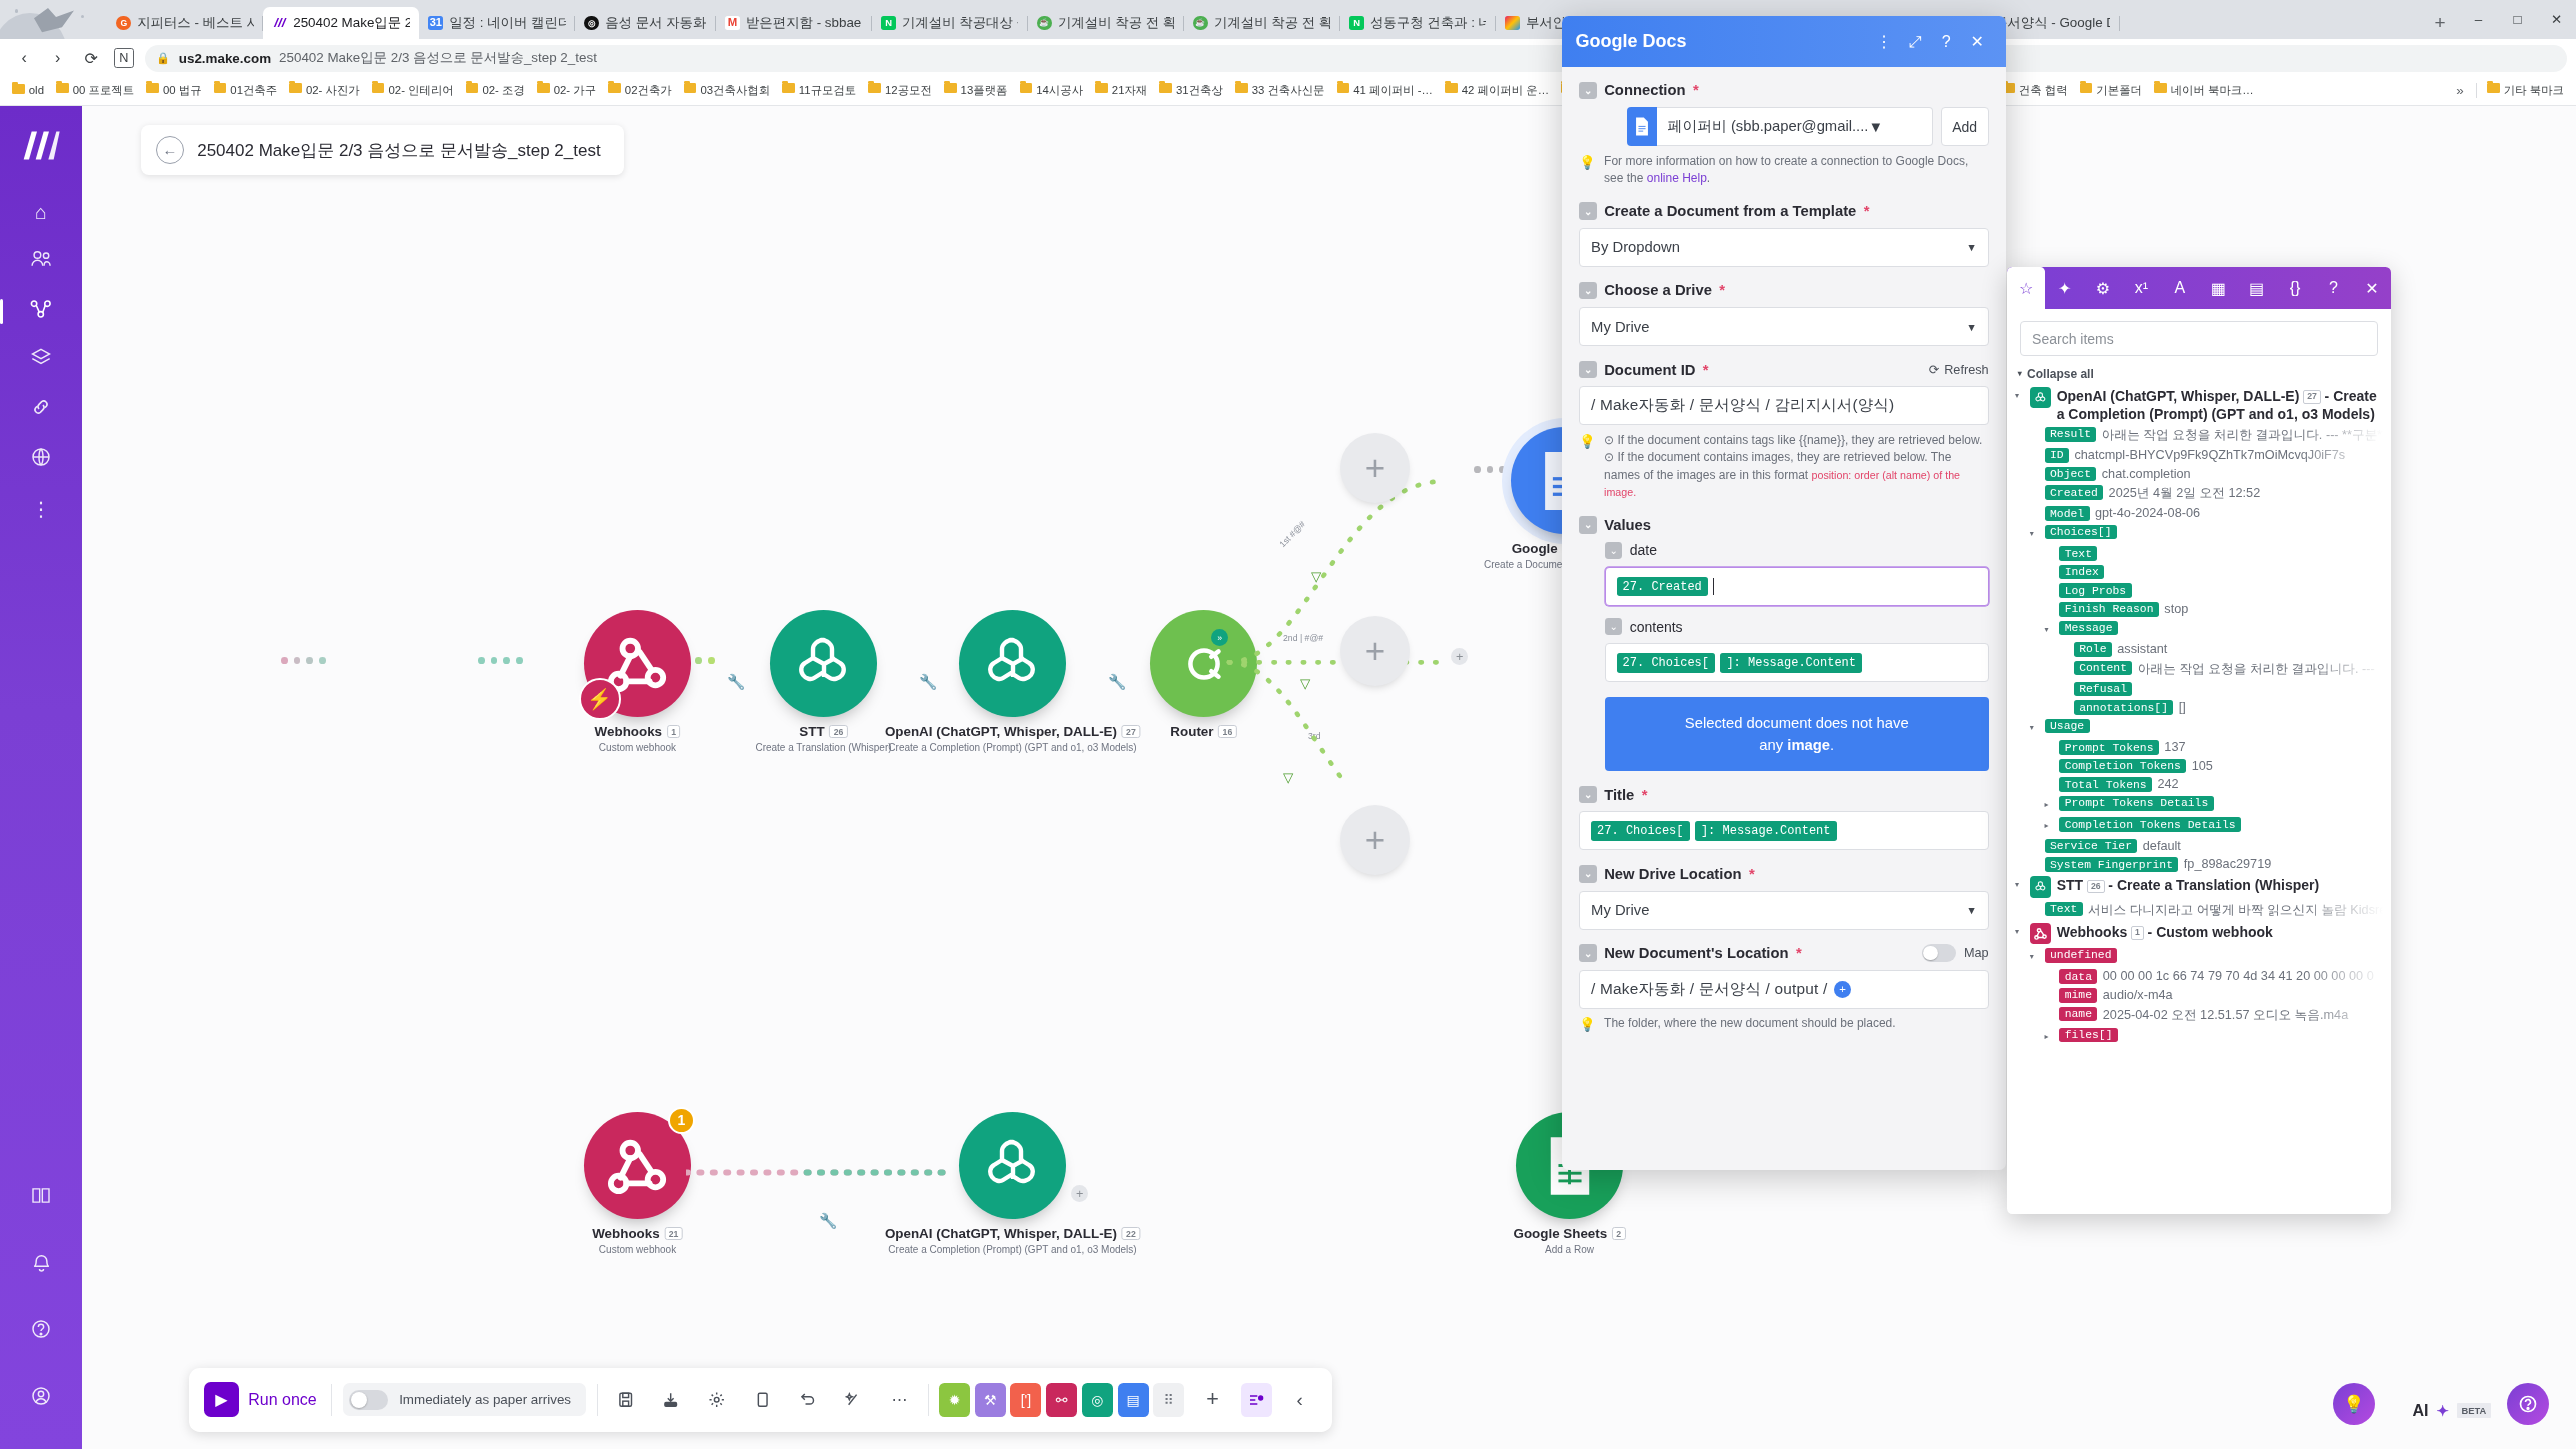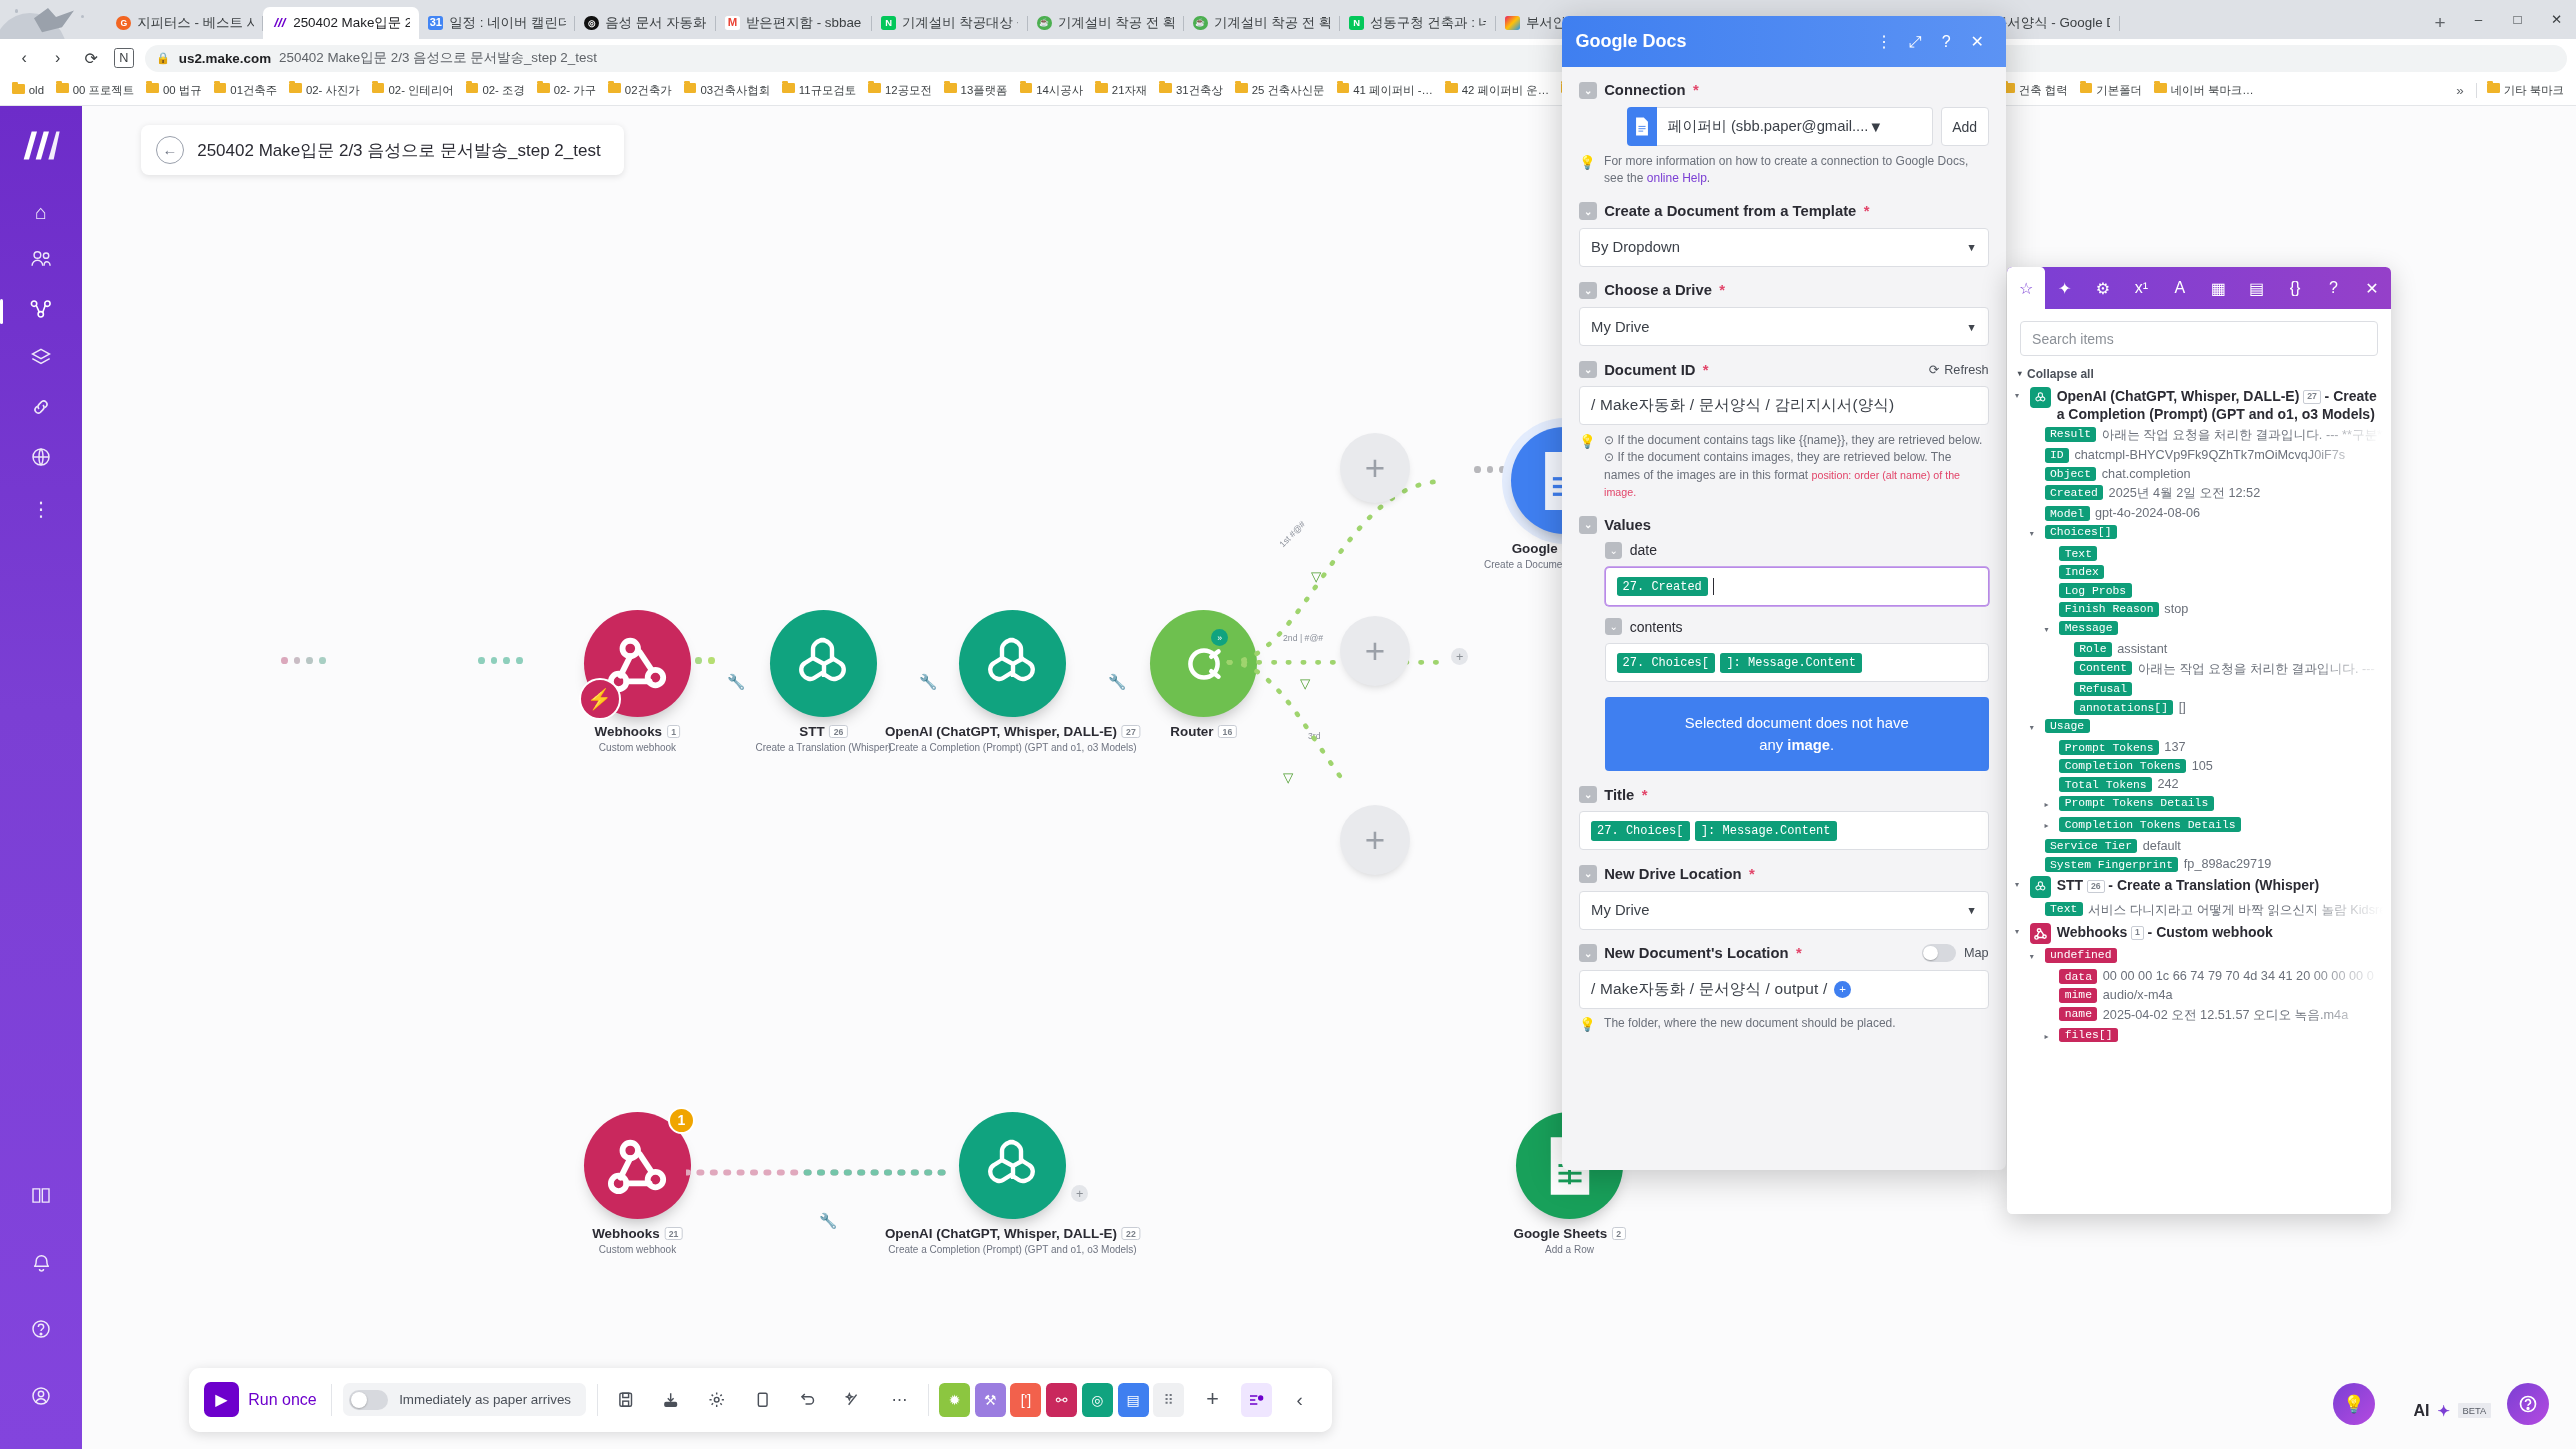--- a/index.html
+++ b/index.html
@@ -178,21 +178,21 @@
      color:#4b5059; font-size:16px; border-radius:5.4px; }
   .appchip { width:31px; height:34px; border-radius:5.4px; display:flex; align-items:center;
      justify-content:center; color:#fff; font-size:14px; }
   .c-green{background:#8cc640;} .c-purple{background:#9b7de0;} .c-red{background:#f2614c;}
   .c-pink{background:#c9285d;} .c-teal{background:#10a37f;} .c-blue{background:#3f7ff0;}
   .c-grey{background:#eff0f2; color:#72777f;} .c-lav{background:#efe6ff; color:#6d00cc;}
 
   .ai-pill { position:absolute; right:85px; bottom:29.5px; display:flex; align-items:center; gap:8px;
      font-size:16px; color:#2b2b33; font-weight:700; }
   .beta-chip { font-size:9.4px; background:#e9eaef; color:#585d66; border-radius:1px; padding:2px 4.7px;
-     font-weight:400; }
+     font-weight:700; }
   .help-orb { position:absolute; right:27px; bottom:24px; width:42px; height:42px; border-radius:50%;
      background:linear-gradient(135deg,#7b3fd4,#b44ae0); display:flex; align-items:center;
      justify-content:center; color:#fff; font-size:19px; }
   .help-orb2 { position:absolute; right:201px; bottom:24px; width:42px; height:42px; border-radius:50%;
      background:linear-gradient(135deg,#7b3fd4,#b44ae0); display:flex; align-items:center;
      justify-content:center; color:#fff; font-size:17.4px; }
 
   
   .modal {
     position:absolute; left:1562px; top:16px; width:444px; height:1154px;
@@ -435,21 +435,21 @@
       <div class="bmk">
         <span class="folder-ico"></span>
         <span>21자재</span>
       </div>
       <div class="bmk">
         <span class="folder-ico"></span>
         <span>31건축상</span>
       </div>
       <div class="bmk">
         <span class="folder-ico"></span>
-        <span>25 건축사신문</span>
+        <span>33 건축사신문</span>
       </div>
       <div class="bmk">
         <span class="folder-ico"></span>
         <span>41 페이퍼비 -…</span>
       </div>
       <div class="bmk">
         <span class="folder-ico"></span>
         <span>42 페이퍼비 운…</span>
       </div>
       <div class="bmk">

